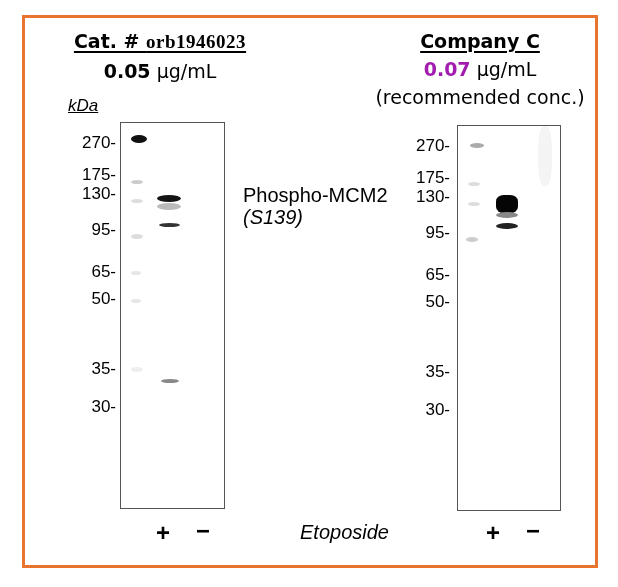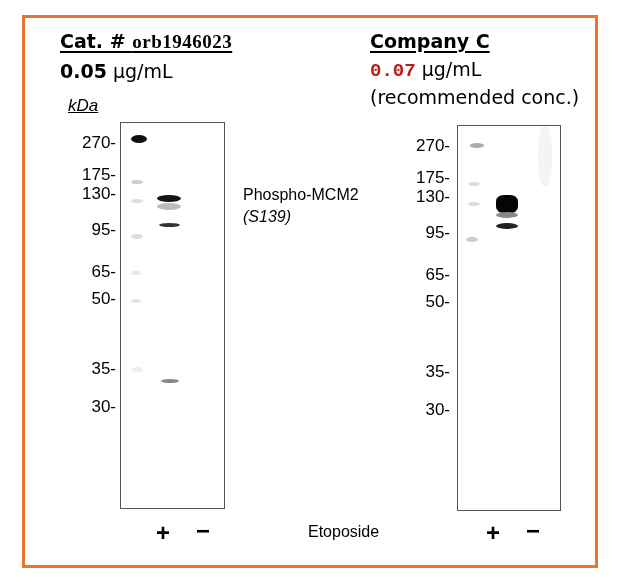--- a/index.html
+++ b/index.html
@@ -1,27 +1,27 @@
 <!DOCTYPE html>
 <html><head>
 <meta charset="utf-8">
 <style>
   html, body { margin:0; padding:0; background:#fff; }
   body { width:618px; height:587px; position:relative; overflow:hidden; font-family:"Liberation Sans", sans-serif; color:#000; }
   .frame { position:absolute; left:22px; top:15px; width:570px; height:547px; border:3px solid #e8742f; box-sizing:content-box; }
   .abs { position:absolute; }
-  .hdr { font-family:"DejaVu Sans", sans-serif; font-size:19px; white-space:nowrap; }
+  .hdr { font-family:"DejaVu Sans", sans-serif; font-size:19px; text-align:center; white-space:nowrap; }
   .ul { text-decoration:underline; text-decoration-thickness:2px; text-underline-offset:3px; font-weight:bold; }
   .serif { font-family:"Liberation Serif", serif; font-weight:bold; letter-spacing:0.5px; }
-  .red { color:#b91c1c; font-weight:bold;font-family:Liberation Mono, monospace; }
+  .red { color:#a21caf; font-weight:bold; }
   .kda { font-size:17px; text-decoration:underline; }
   .mw { font-size:17px; text-align:right; width:50px; line-height:1; }
   .blot { position:absolute; border:1.5px solid #555; background:#fff; box-sizing:border-box; overflow:hidden; }
   .band { position:absolute; border-radius:50%; }
-  .lbl { font-size:16px; line-height:22px; }
+  .lbl { font-size:20px; line-height:22px; }
   .pm { font-weight:bold; font-size:24px; }
 </style>
 </head>
 <body>
 
 <div class="frame"></div>
 
 <div class="abs hdr" style="left:60px; top:30px; width:200px;">
   <span class="ul">Cat. # </span><span class="ul serif">orb1946023</span>
 </div>
@@ -52,21 +52,21 @@
   <div class="band" style="left:38px; top:100px; width:21px; height:4px; background:#333;"></div>
   <div class="band" style="left:40px; top:256px; width:18px; height:4px; background:#888;"></div>
 </div>
 
 <div class="abs pm" style="left:156px; top:519px;">+</div>
 <div class="abs pm" style="left:196px; top:517px;">−</div>
 
 <div class="abs lbl" style="left:243px; top:184px;">Phospho-MCM2</div>
 <div class="abs lbl" style="left:243px; top:206px;font-style:italic;">(S139)</div>
 
-<div class="abs lbl" style="left:308px; top:521px;">Etoposide</div>
+<div class="abs lbl" style="left:300px; top:521px;font-style:italic;">Etoposide</div>
 
 <div class="abs hdr" style="left:370px; top:30px; width:220px;">
   <span class="ul">Company C</span>
 </div>
 <div class="abs hdr" style="left:370px; top:58px; width:220px;">
   <span class="red">0.07</span><span> μg/mL</span>
 </div>
 <div class="abs hdr" style="left:370px; top:86px; width:220px;">(recommended conc.)</div>
 
 <div class="abs mw" style="left:400px; top:137px;">270-</div>

